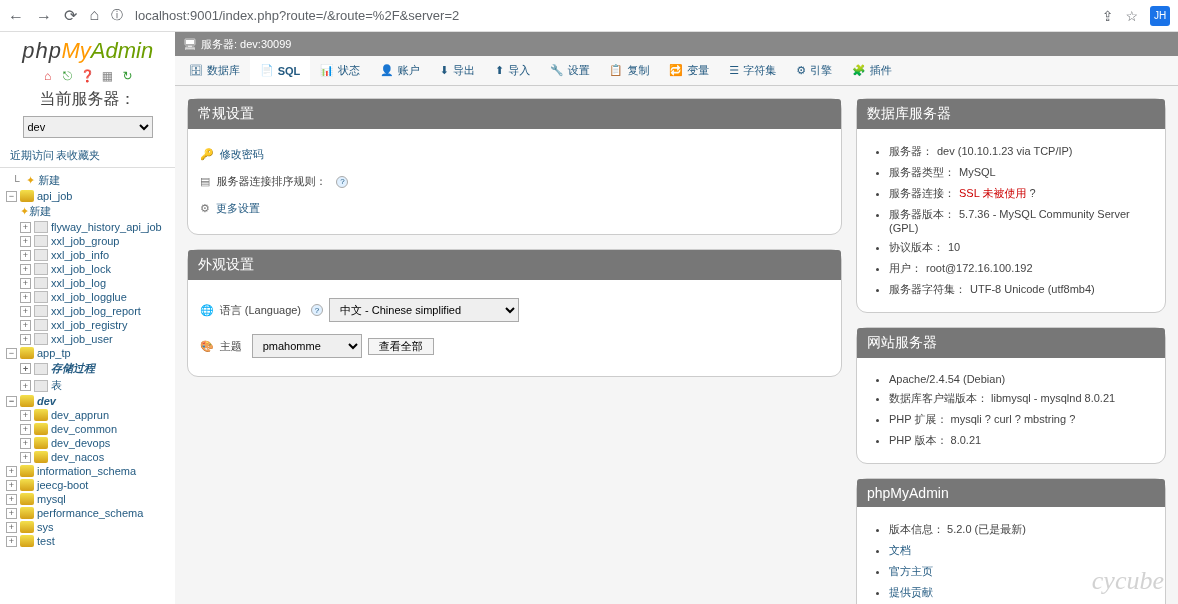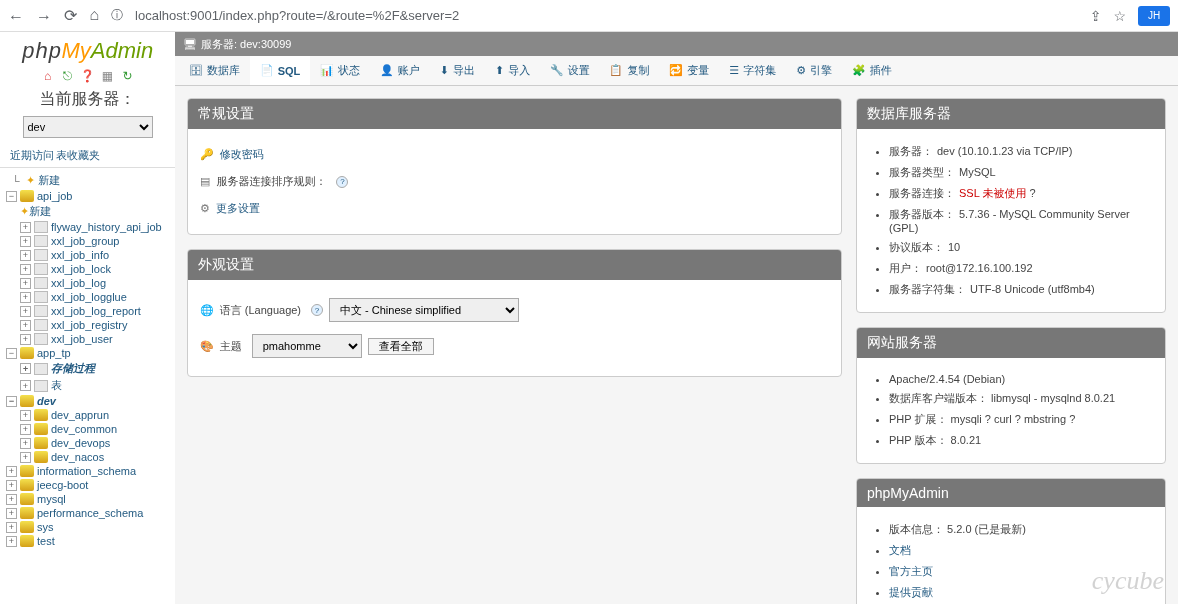--- a/index.html
+++ b/index.html
@@ -1,21 +1,21 @@
 <!DOCTYPE html>
 <html><head>
 <meta charset="utf-8">
 <style>
 * { margin: 0; padding: 0; box-sizing: border-box; font-family: sans-serif; }
 body { font-size: 12px; color: #444; background: #fff; }
 .browser-bar { height: 32px; display: flex; align-items: center; padding: 0 8px; gap: 12px; border-bottom: 1px solid #ddd; }
 .browser-bar .nav-icons { display: flex; gap: 12px; color: #5f6368; font-size: 16px; }
 .browser-bar .url { flex: 1; color: #5f6368; font-size: 13px; }
 .browser-bar .right-icons { display: flex; gap: 12px; color: #5f6368; font-size: 14px; align-items: center; }
-.browser-bar .profile { background: #1a73e8; color: #fff; width: 32px; height: 20px; border-radius: 3px; display: flex; align-items: center; justify-content: center; font-size: 10px; }
+.browser-bar .profile { background: #1a73e8; color: #fff; width: 20px; height: 20px; border-radius: 3px; display: flex; align-items: center; justify-content: center; font-size: 10px; }
 
 .app { display: flex; height: 572px; }
 .sidebar { width: 175px; background: #fff; border-right: 0; overflow: hidden; }
 .logo { text-align: center; padding: 6px 0 2px; }
 .logo-text { font-family: Georgia, serif; font-size: 22px; font-style: italic; }
 .logo-php { color: #404040; font-family: Liberation Mono, monospace; }
 .logo-my { color: #ff9900; }
 .logo-admin { color: #6c9e00; }
 .sb-icons { text-align: center; padding: 2px 0 4px; display: flex; justify-content: center; gap: 6px; }
 .sb-icons span { width: 14px; height: 14px; display: inline-block; }
@@ -37,21 +37,21 @@
 .topbar { background: #888; color: #fff; height: 24px; display: flex; align-items: center; padding: 0 8px; font-size: 11px; }
 .topbar .srv-icon { margin-right: 4px; }
 .tabs { background: #f7f7f7; display: flex; border-bottom: 1px solid #ccc; height: 30px; align-items: stretch; padding-left: 4px; }
 .tab { display: flex; align-items: center; padding: 0 10px; gap: 4px; font-size: 11px; color: #235a81; border-right: 0; cursor: pointer; }
 .tab.active { background: #fff; border-top: 0; font-weight: bold; color: #235a81; }
 
 .content-cols { display: flex; gap: 14px; padding: 12px; }
 .left-col { flex: 1; display: flex; flex-direction: column; gap: 14px; }
 .right-col { width: 310px; display: flex; flex-direction: column; gap: 14px; }
 
-.panel { background: #fff; border: 1px solid #ccc; border-radius: 4px; }
+.panel { background: #fff; border: 1px solid #ccc; border-radius: 11px; }
 .panel-head { background: #777; color: #fff; padding: 6px 10px; font-size: 14px; border-radius: 3px 3px 0 0; }
 .panel-body { padding: 12px; font-size: 11px; }
 .panel-body ul { list-style: disc; padding-left: 20px; }
 .panel-body li { padding: 3px 0; }
 .panel-body li span.label { margin-right: 4px; }
 .panel-body a { color: #235a81; text-decoration: none; }
 .red { color: #c00; }
 
 .setting-row { display: flex; align-items: center; padding: 6px 0; gap: 6px; }
 .setting-row label { margin-right: 4px; }

